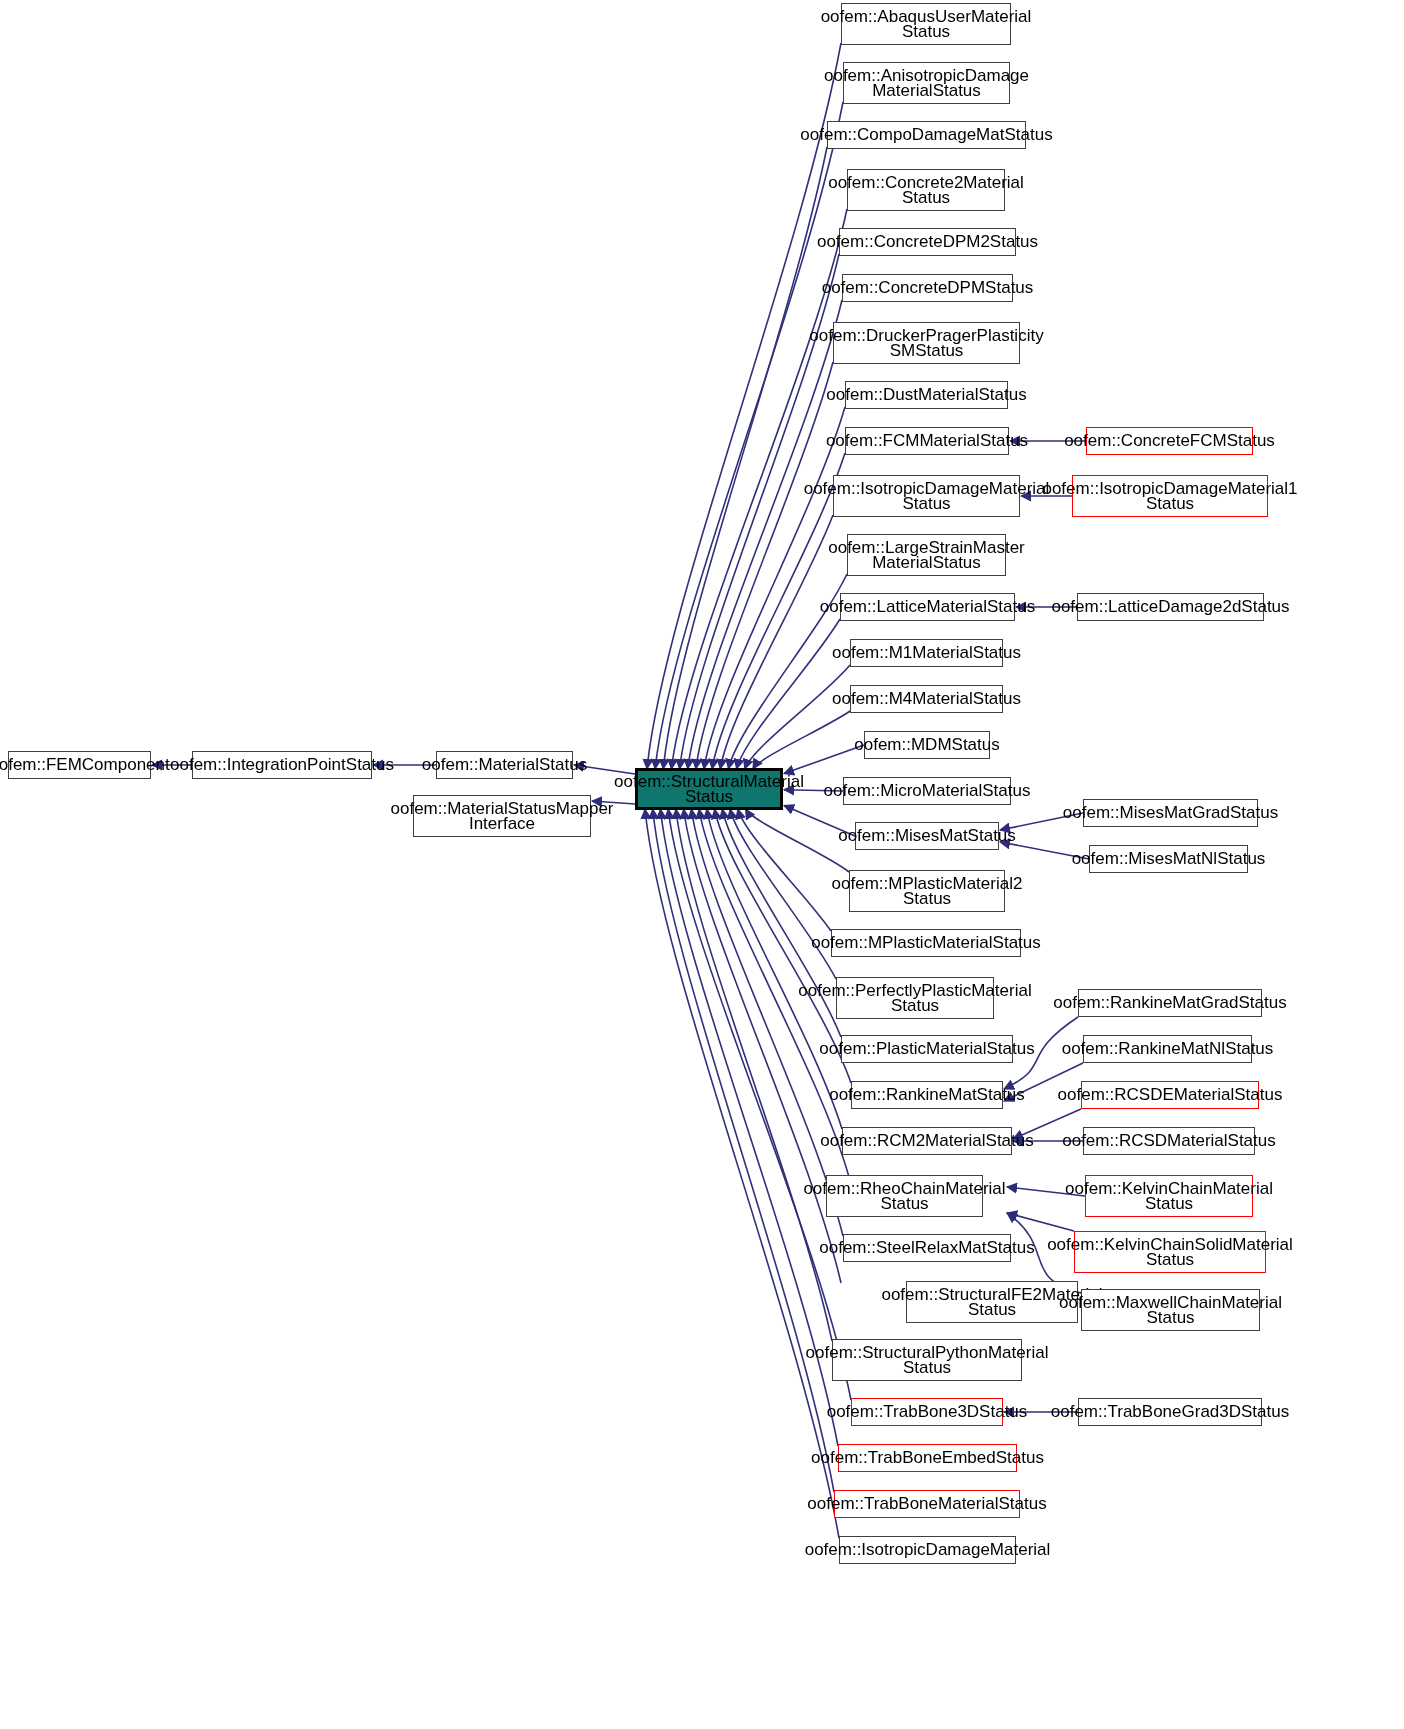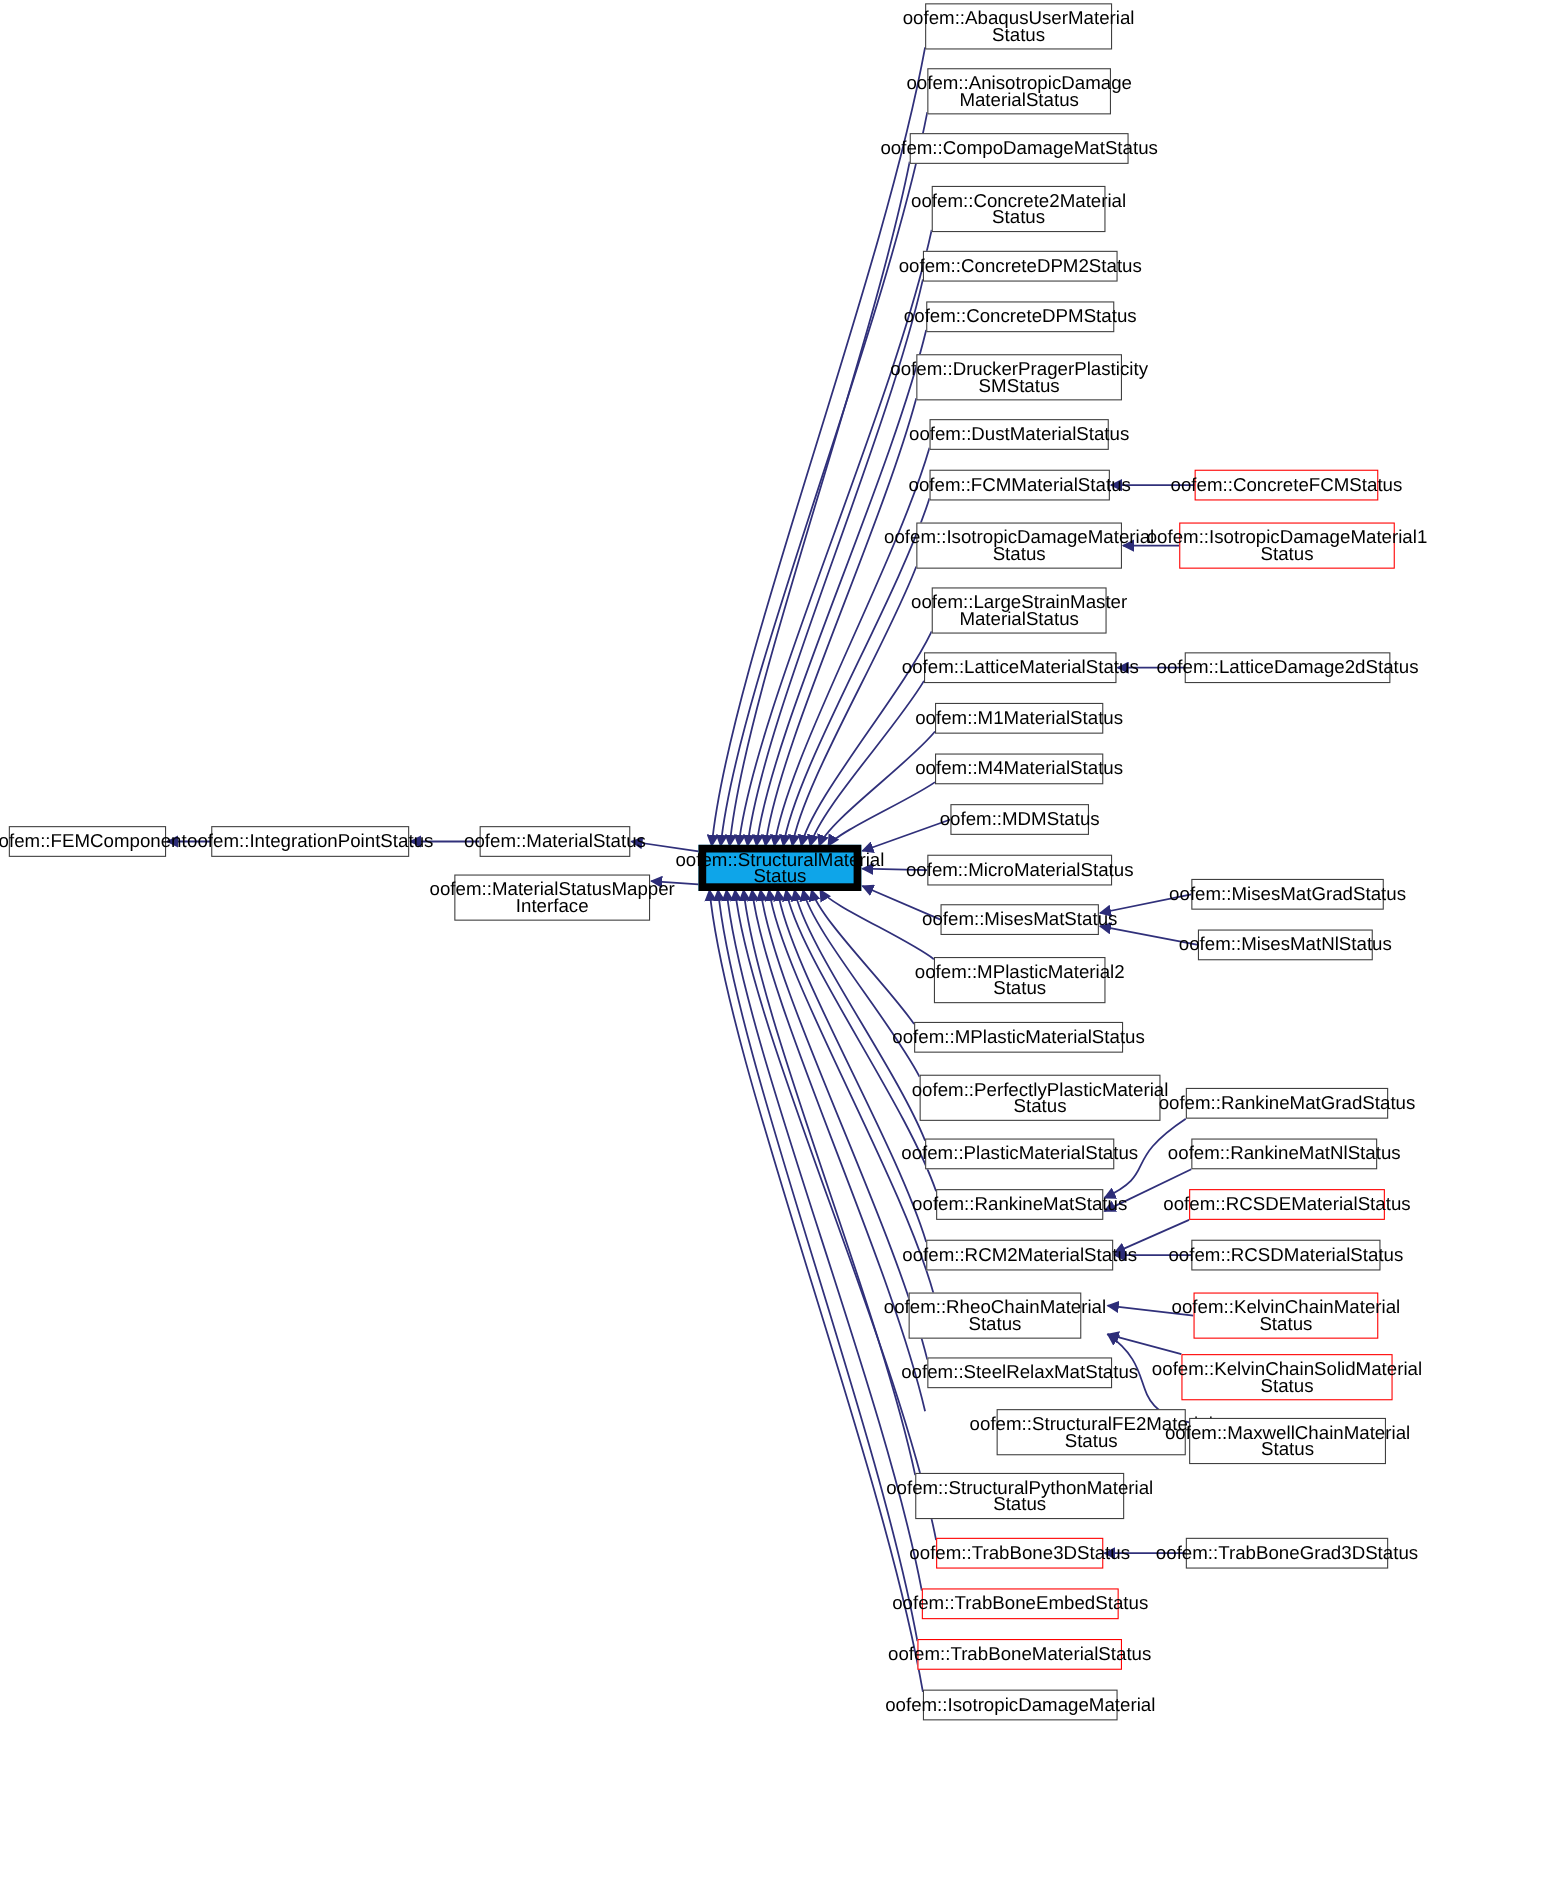--- a/index.html
+++ b/index.html
@@ -34,22 +34,22 @@
     align-items:center;
     justify-content:center;
     padding:0 4px;
     white-space:pre-line;
     z-index:5;
   }
   .node.red{
     border:1px solid #ff0000;
   }
   .node.root{
-    background:#0ea5e9;
-    border:7px solid #000000;
+    background:#0f766e;
+    border:3px solid #000000;
   }
 </style>
 </head>
 <body>
 
 <div id="canvas">
   <svg id="edges" viewBox="0 0 1404 1729" xmlns="http://www.w3.org/2000/svg">
     <defs>
       <marker id="arr" viewBox="0 0 10 10" refX="9" refY="5" markerWidth="7" markerHeight="7" orient="auto-start-reverse">
         <path d="M 0 0 L 10 5 L 0 10 z" fill="#2c2c78"></path>
@@ -132,21 +132,21 @@
 MaterialStatus</span></div>
     <div class="node" style="left: 840px; top: 593px; width: 175px; height: 28px;"><span>oofem::LatticeMaterialStatus</span></div>
     <div class="node" style="left: 850px; top: 639px; width: 153px; height: 28px;"><span>oofem::M1MaterialStatus</span></div>
     <div class="node" style="left: 850px; top: 685px; width: 153px; height: 28px;"><span>oofem::M4MaterialStatus</span></div>
     <div class="node" style="left: 864px; top: 731px; width: 126px; height: 28px;"><span>oofem::MDMStatus</span></div>
     <div class="node" style="left: 843px; top: 777px; width: 168px; height: 28px;"><span>oofem::MicroMaterialStatus</span></div>
     <div class="node" style="left: 855px; top: 822px; width: 144px; height: 28px;"><span>oofem::MisesMatStatus</span></div>
     <div class="node" style="left: 849px; top: 870px; width: 156px; height: 42px;"><span>oofem::MPlasticMaterial2
 Status</span></div>
     <div class="node" style="left: 831px; top: 929px; width: 190px; height: 28px;"><span>oofem::MPlasticMaterialStatus</span></div>
-    <div class="node" style="left: 836px; top: 977px; width: 219px; height: 42px;"><span>oofem::PerfectlyPlasticMaterial
+    <div class="node" style="left: 836px; top: 977px; width: 158px; height: 42px;"><span>oofem::PerfectlyPlasticMaterial
 Status</span></div>
     <div class="node" style="left: 841px; top: 1035px; width: 172px; height: 28px;"><span>oofem::PlasticMaterialStatus</span></div>
     <div class="node" style="left: 851px; top: 1081px; width: 152px; height: 28px;"><span>oofem::RankineMatStatus</span></div>
     <div class="node" style="left: 842px; top: 1127px; width: 170px; height: 28px;"><span>oofem::RCM2MaterialStatus</span></div>
     <div class="node" style="left: 826px; top: 1175px; width: 157px; height: 42px;"><span>oofem::RheoChainMaterial
 Status</span></div>
     <div class="node" style="left: 843px; top: 1234px; width: 168px; height: 28px;"><span>oofem::SteelRelaxMatStatus</span></div>
     <div class="node" style="left: 874px; top: 1281px; width: 172px; height: 42px; margin-left: 32px;"><span>oofem::StructuralFE2Material
 Status</span></div>
     <div class="node" style="left: 832px; top: 1339px; width: 190px; height: 42px; justify-content: center;"><span>oofem::StructuralPythonMaterial

